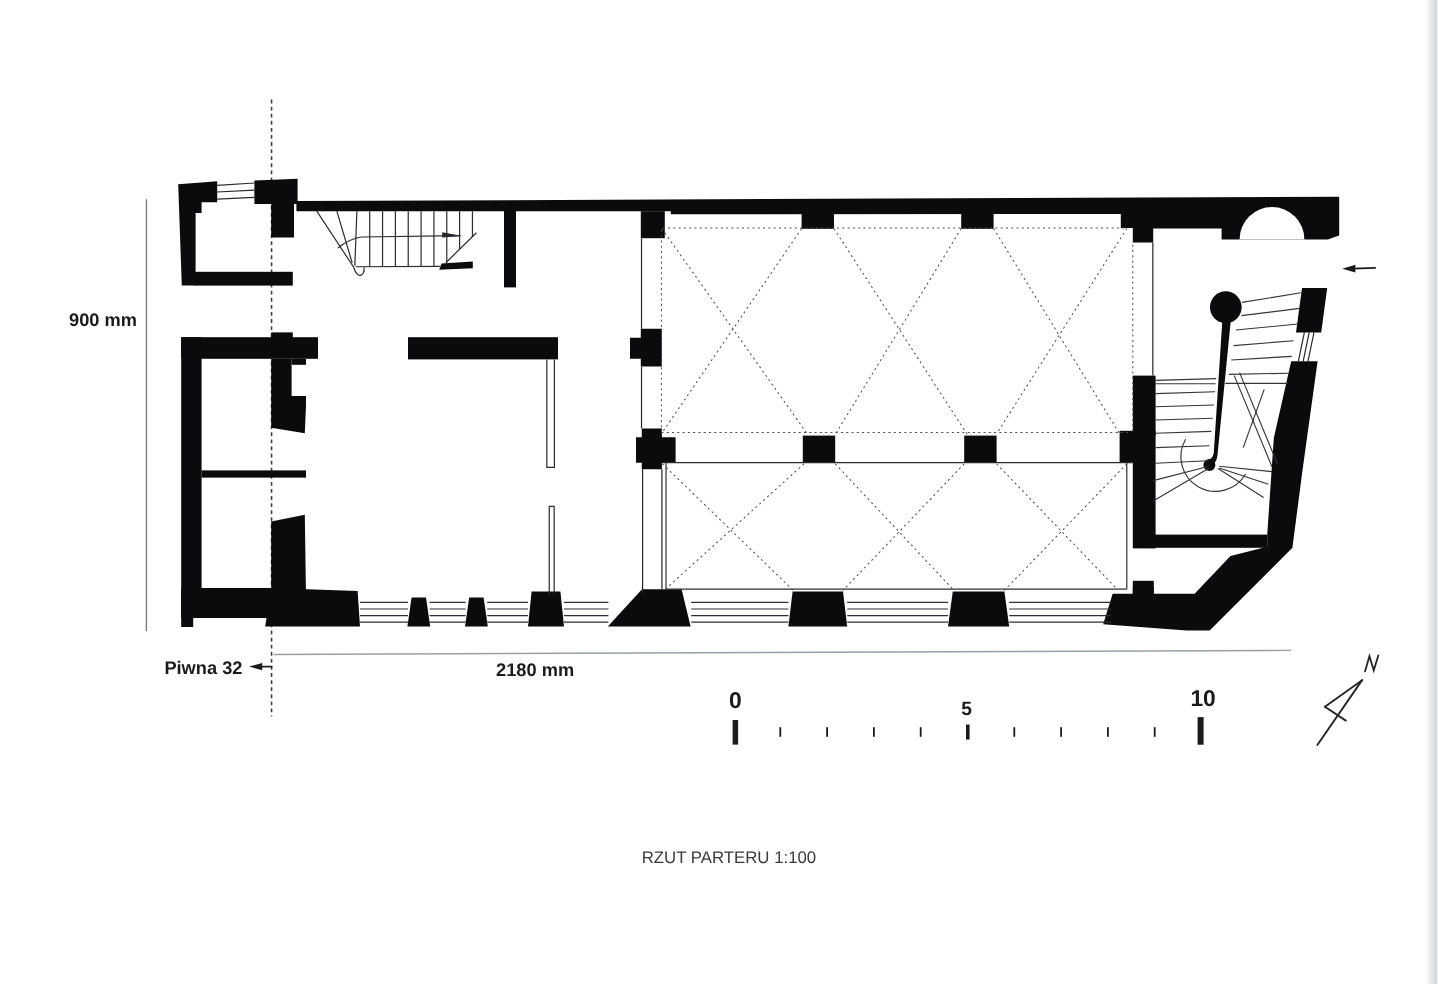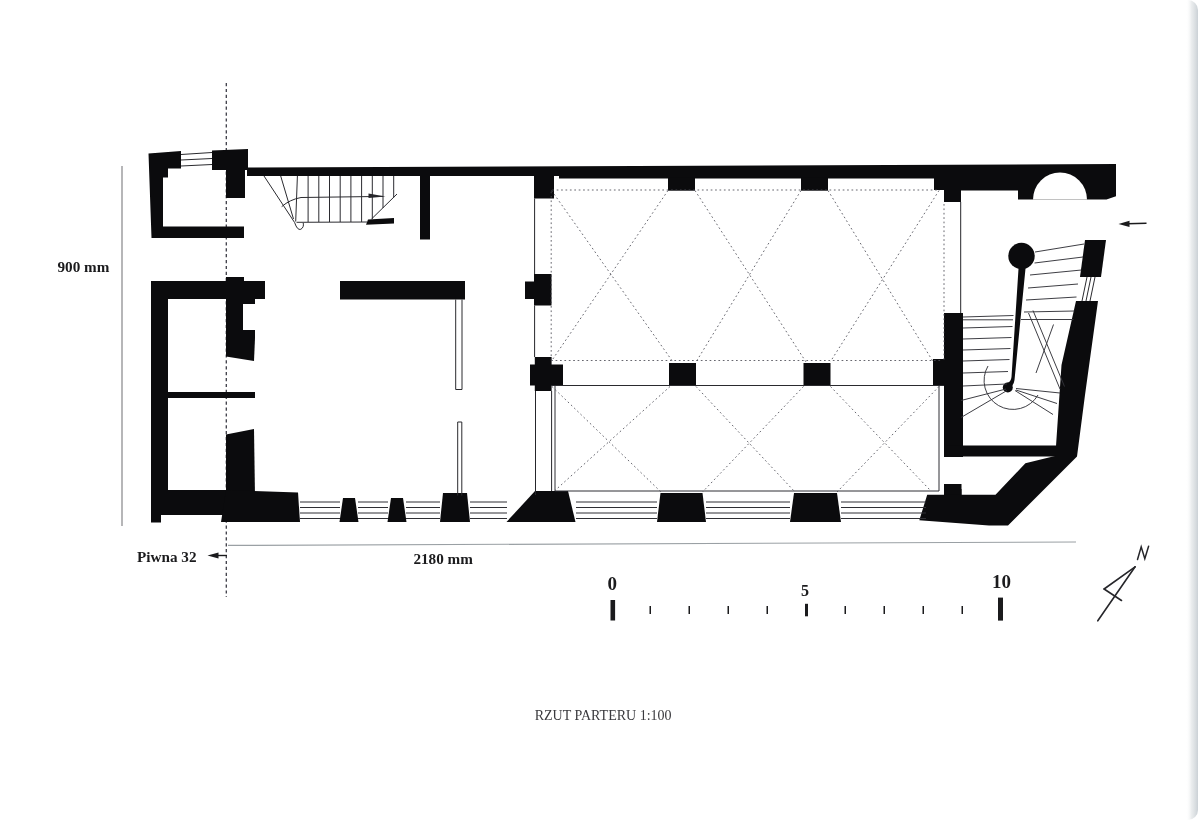--- a/index.html
+++ b/index.html
@@ -1,17 +1,17 @@
 <!DOCTYPE html>
 <html><head>
 <meta charset="utf-8">
 <style>
   html,body{margin:0;padding:0;background:#ffffff;}
   #page{position:relative;width:1198px;height:820px;background:#ffffff;overflow:hidden;
-        font-family:Liberation Serif, serif;border-radius:10px;}
+        font-family:Liberation Sans, sans-serif;}
   svg{position:absolute;left:0;top:0;}
   text{-webkit-font-smoothing:antialiased;}
 </style>
 </head>
 <body>
 <div id="page">
 <svg width="1198" height="820" viewBox="0 0 1198 820">
 <defs>
   <linearGradient id="edgeR" x1="0" y1="0" x2="1" y2="0">
     <stop offset="0" stop-color="#ffffff" stop-opacity="0"></stop>

